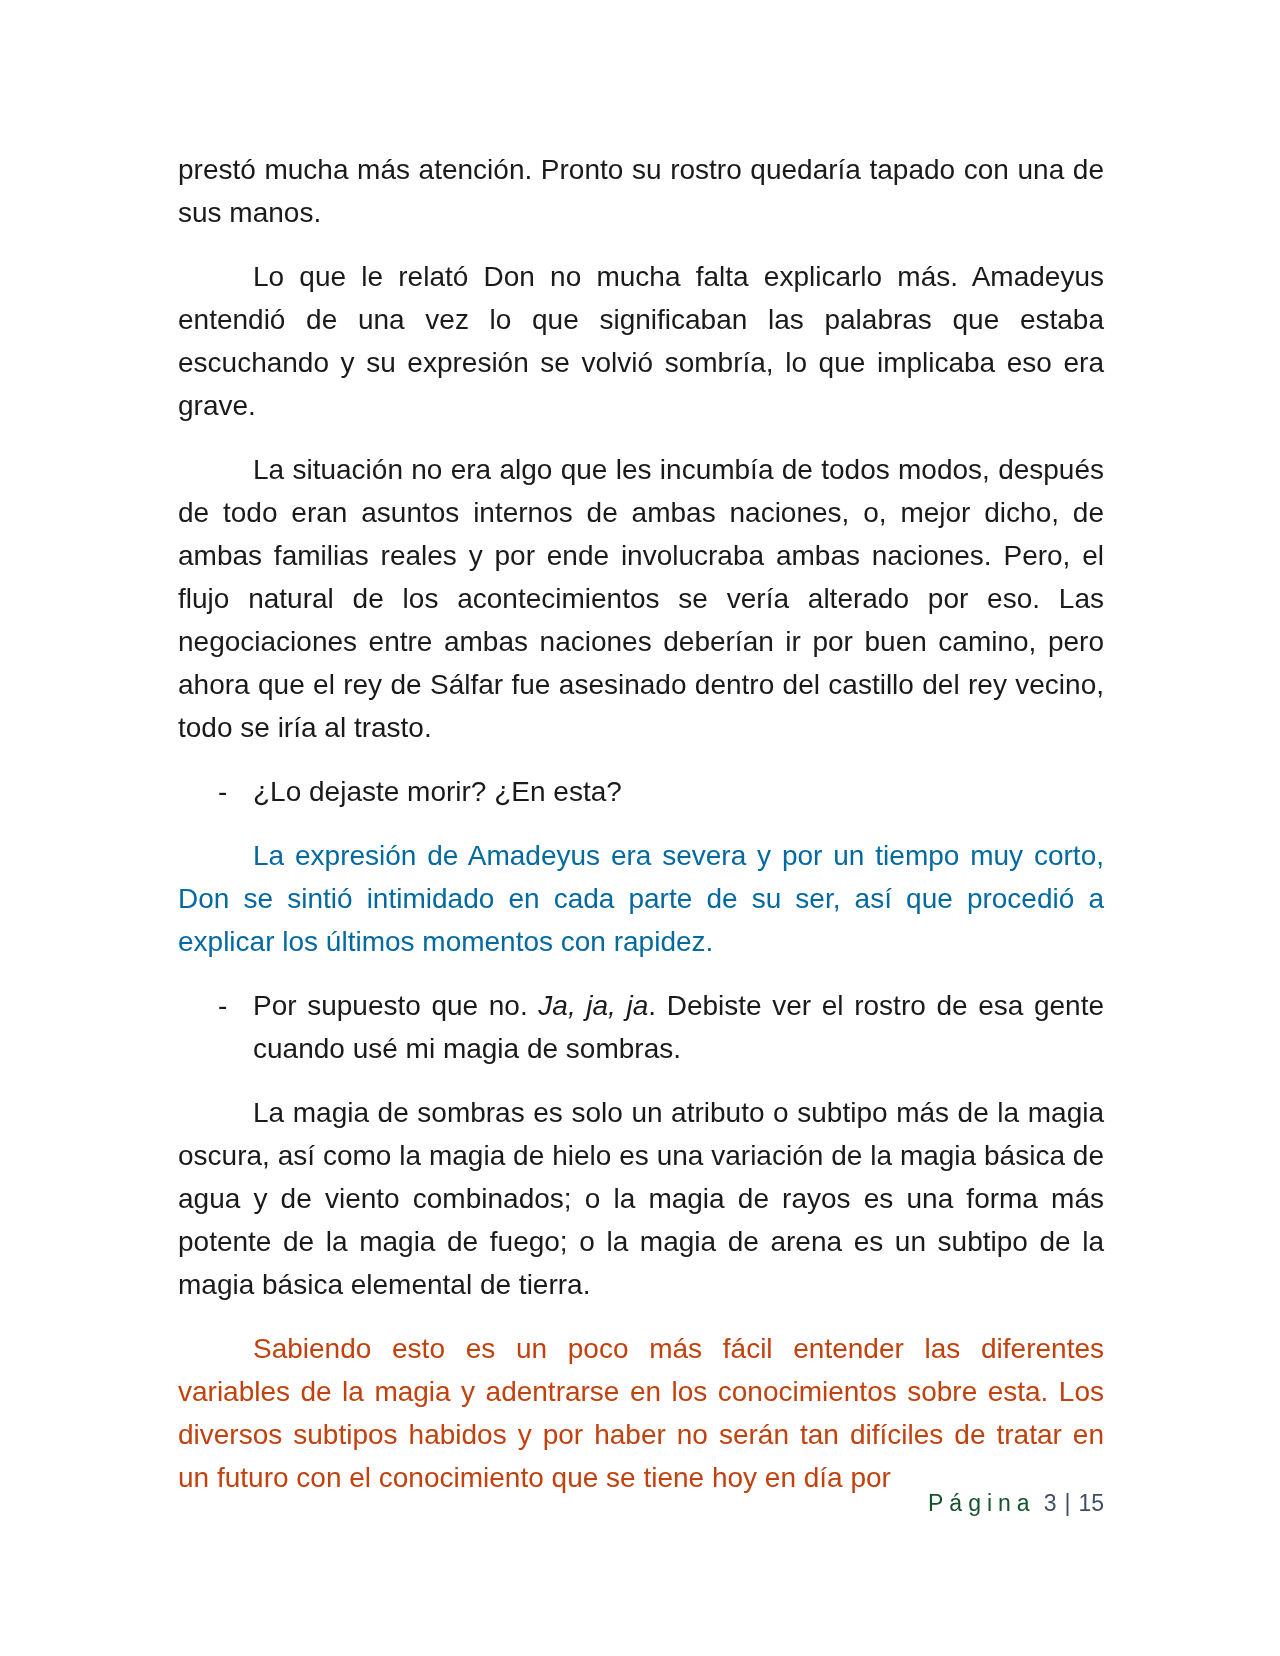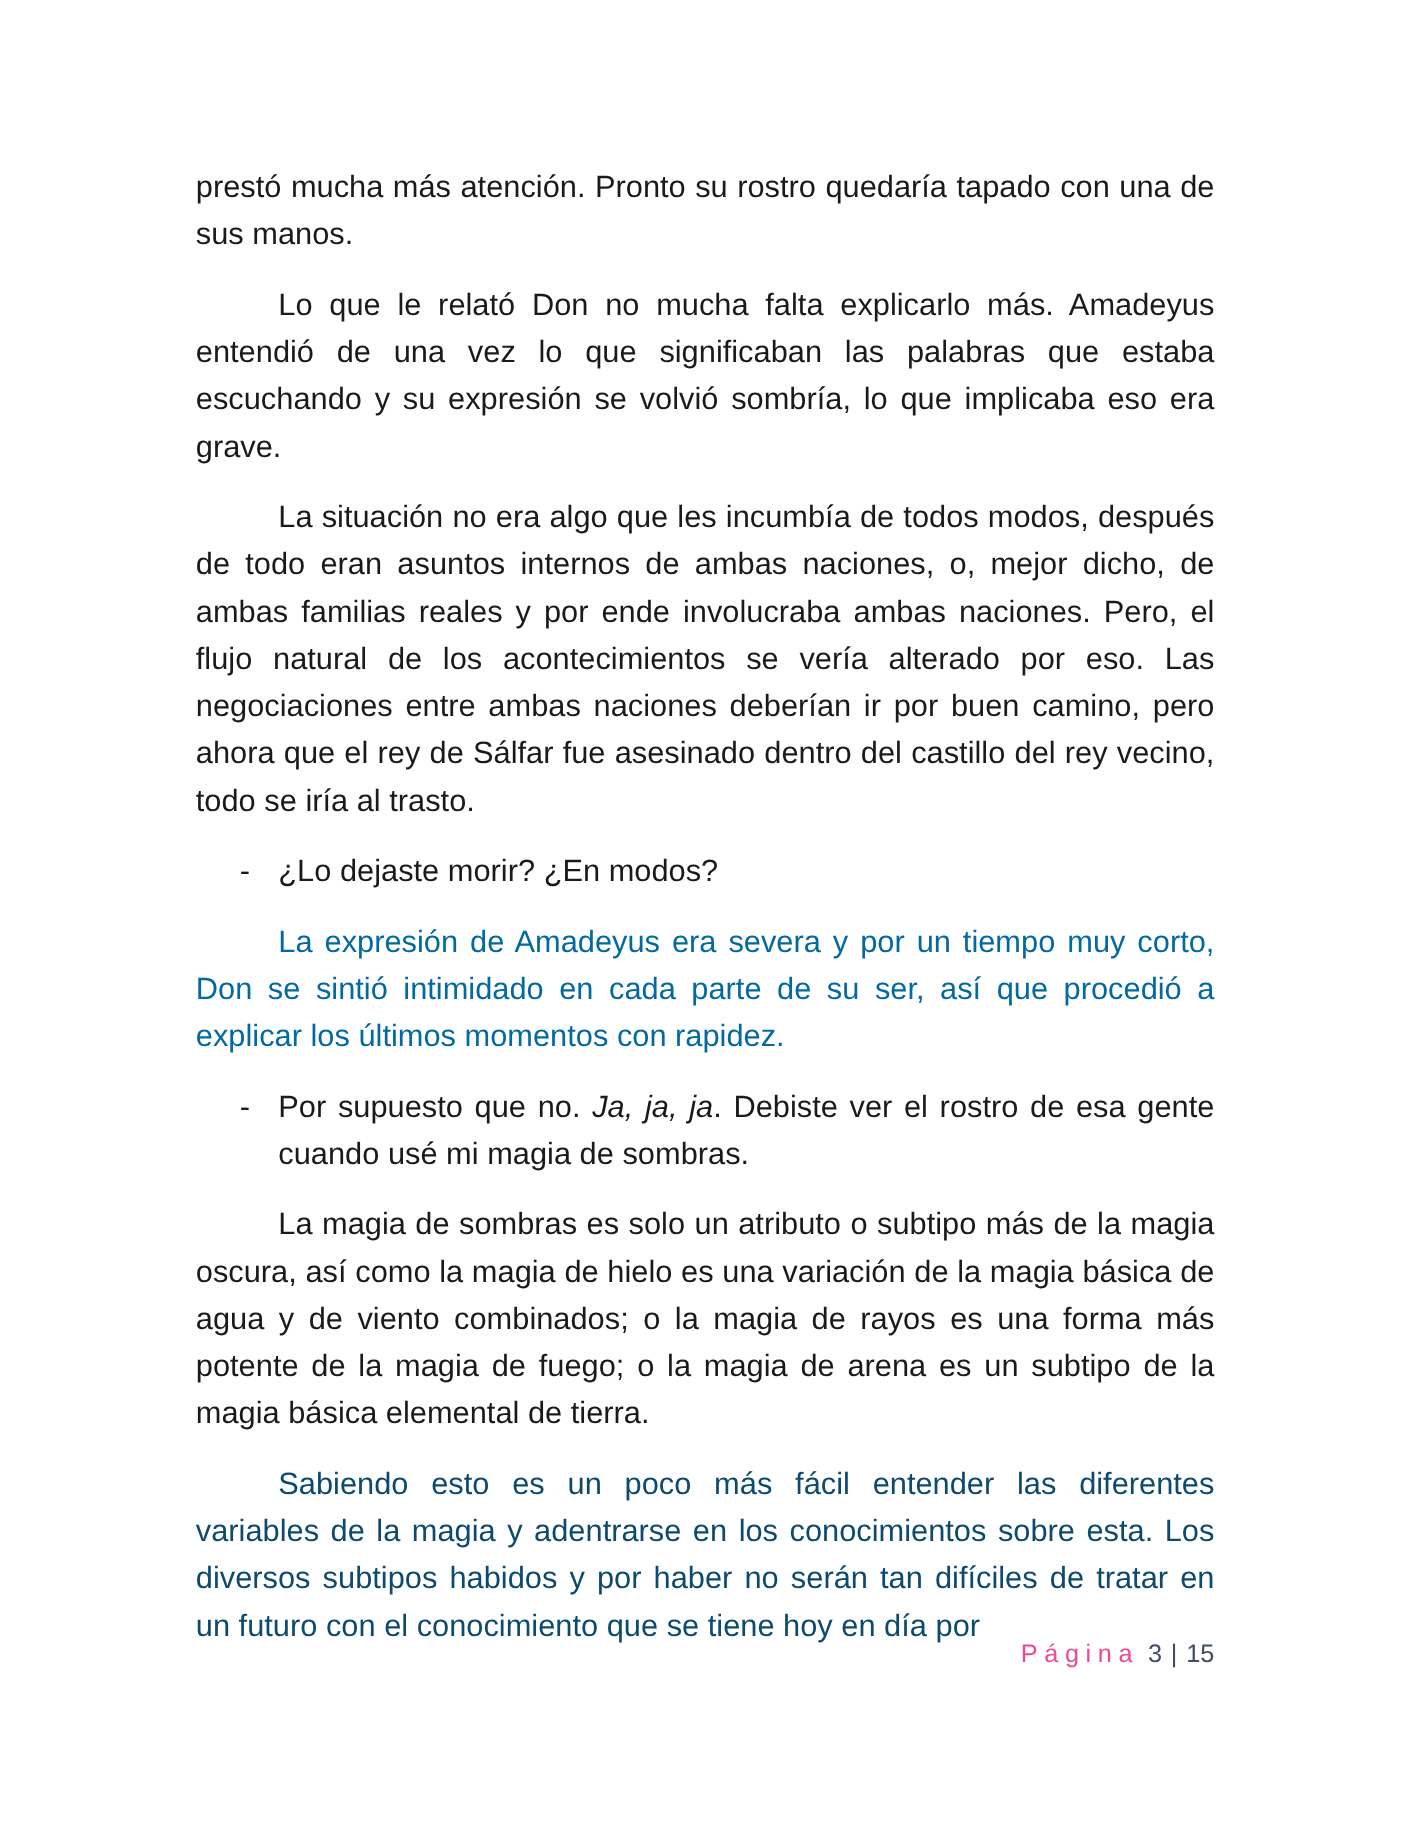--- a/index.html
+++ b/index.html
@@ -69,24 +69,24 @@
 </style>
 </head>
 <body style="background: rgb(255, 255, 255);">
 
 <div class="page">
 
   <div class="doc-body" id="doc-body">
       <p class="para" style="color: rgb(26, 26, 26);"><span class="run">prestó mucha más atención. Pronto su rostro quedaría tapado con una de sus manos.</span></p>
       <p class="para indent" style="color: rgb(26, 26, 26);"><span class="run">Lo que le relató Don no mucha falta explicarlo más. Amadeyus entendió de una vez lo que significaban las palabras que estaba escuchando y su expresión se volvió sombría, lo que implicaba eso era grave.</span></p>
       <p class="para indent" style="color: rgb(26, 26, 26);"><span class="run">La situación no era algo que les incumbía de todos modos, después de todo eran asuntos internos de ambas naciones, o, mejor dicho, de ambas familias reales y por ende involucraba ambas naciones. Pero, el flujo natural de los acontecimientos se vería alterado por eso. Las negociaciones entre ambas naciones deberían ir por buen camino, pero ahora que el rey de Sálfar fue asesinado dentro del castillo del rey vecino, todo se iría al trasto.</span></p>
-      <p class="para list-item" style="color: rgb(26, 26, 26);"><span class="list-marker">-</span><span class="run">¿Lo dejaste morir? ¿En modos?</span></p>
+      <p class="para list-item" style="color: rgb(26, 26, 26);"><span class="list-marker">-</span><span class="run">¿Lo dejaste morir? ¿En esta?</span></p>
       <p class="para indent" style="color: #0369a1;"><span class="run">La expresión de Amadeyus era severa y por un tiempo muy corto, Don se sintió intimidado en cada parte de su ser, así que procedió a explicar los últimos momentos con rapidez.</span></p>
       <p class="para list-item" style="color: rgb(26, 26, 26);"><span class="list-marker">-</span><span class="run">Por supuesto que no. </span><span class="run-italic">Ja, ja, ja</span><span class="run">. Debiste ver el rostro de esa gente cuando usé mi magia de sombras.</span></p>
       <p class="para indent" style="color: rgb(26, 26, 26);"><span class="run">La magia de sombras es solo un atributo o subtipo más de la magia oscura, así como la magia de hielo es una variación de la magia básica de agua y de viento combinados; o la magia de rayos es una forma más potente de la magia de fuego; o la magia de arena es un subtipo de la magia básica elemental de tierra.</span></p>
-      <p class="para indent" style="color: #0c4a6e;"><span class="run">Sabiendo esto es un poco más fácil entender las diferentes variables de la magia y adentrarse en los conocimientos sobre esta. Los diversos subtipos habidos y por haber no serán tan difíciles de tratar en un futuro con el conocimiento que se tiene hoy en día por</span></p>
+      <p class="para indent" style="color: #c2410c;"><span class="run">Sabiendo esto es un poco más fácil entender las diferentes variables de la magia y adentrarse en los conocimientos sobre esta. Los diversos subtipos habidos y por haber no serán tan difíciles de tratar en un futuro con el conocimiento que se tiene hoy en día por</span></p>
     </div>
 
   <div class="page-footer">
-    <span class="footer-label" style="color: #ec4899;">Página</span><span style="color: rgb(63, 78, 102);">3</span><span class="footer-sep" style="color: rgb(63, 78, 102);">|</span><span style="color: rgb(63, 78, 102);">15</span>
+    <span class="footer-label" style="color: #14532d;">Página</span><span style="color: rgb(63, 78, 102);">3</span><span class="footer-sep" style="color: rgb(63, 78, 102);">|</span><span style="color: rgb(63, 78, 102);">15</span>
   </div>
 
 </div>
 
 </body></html>

